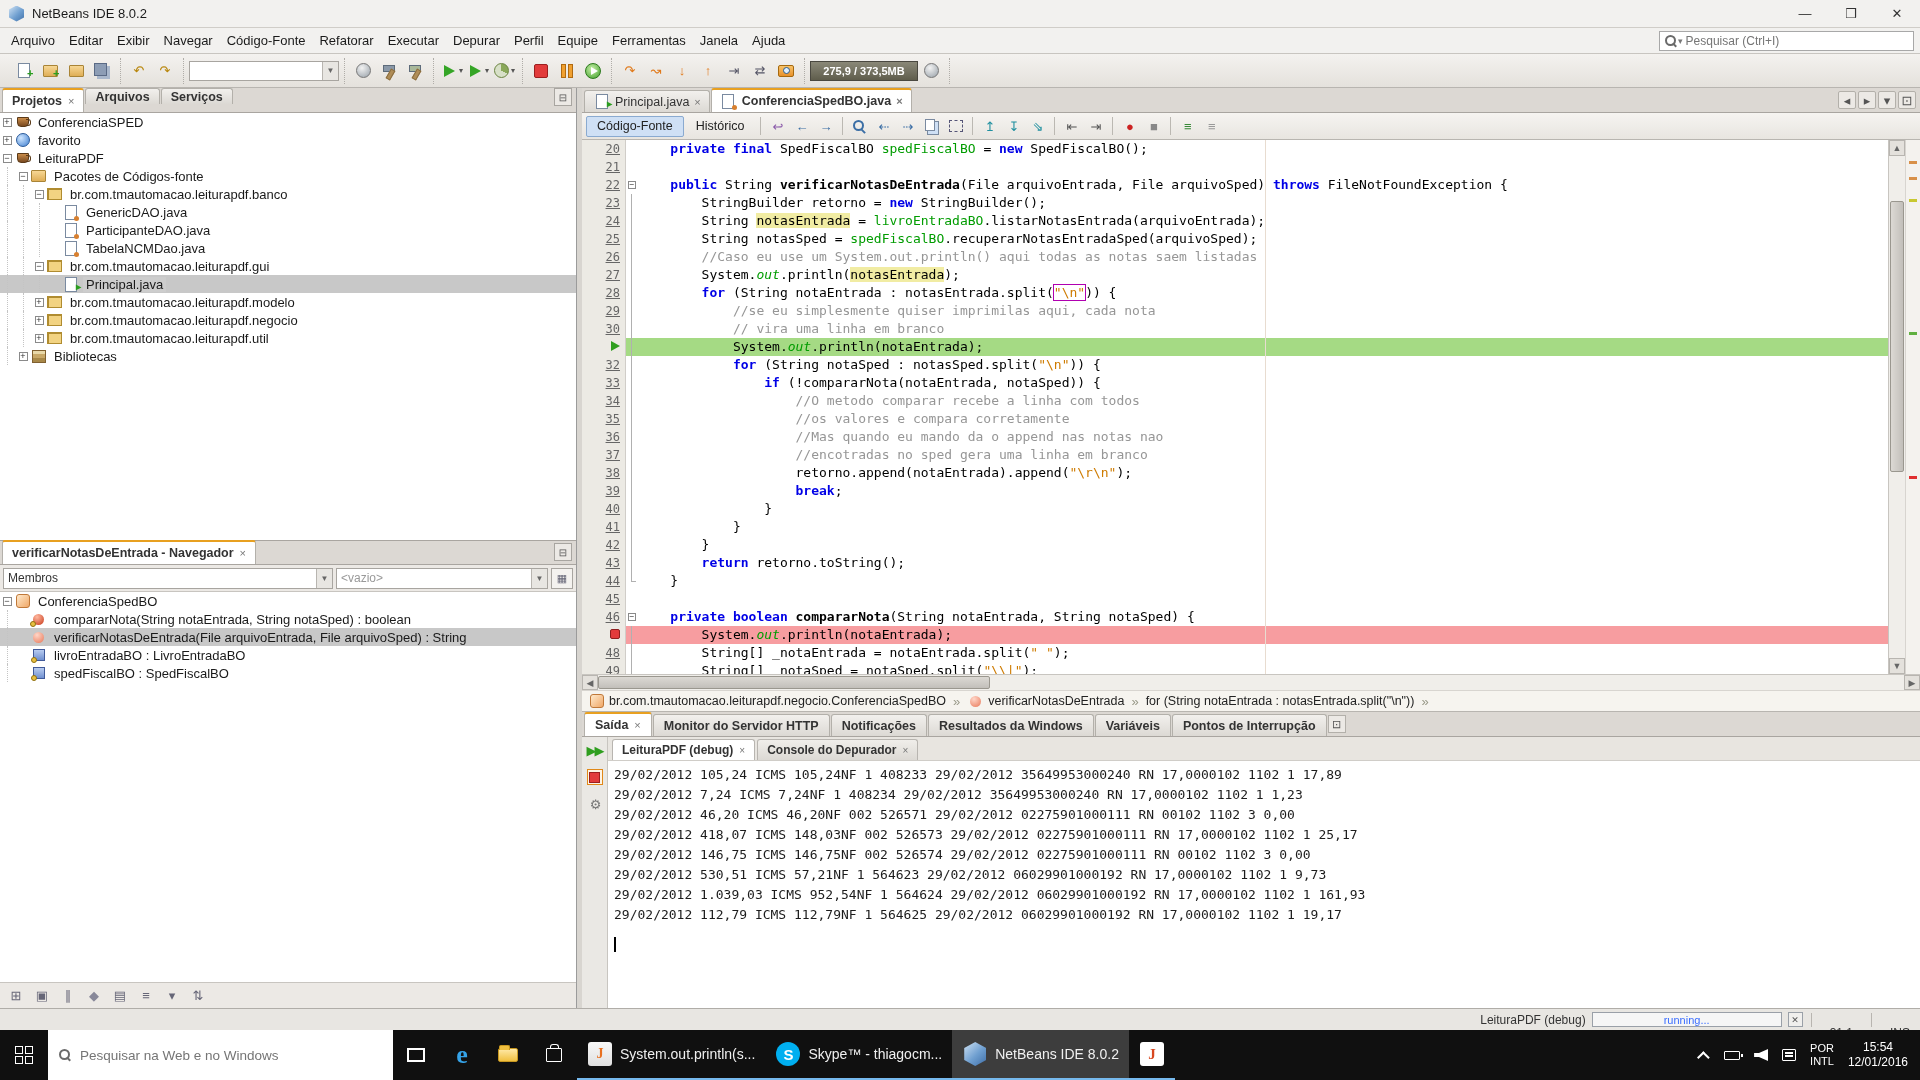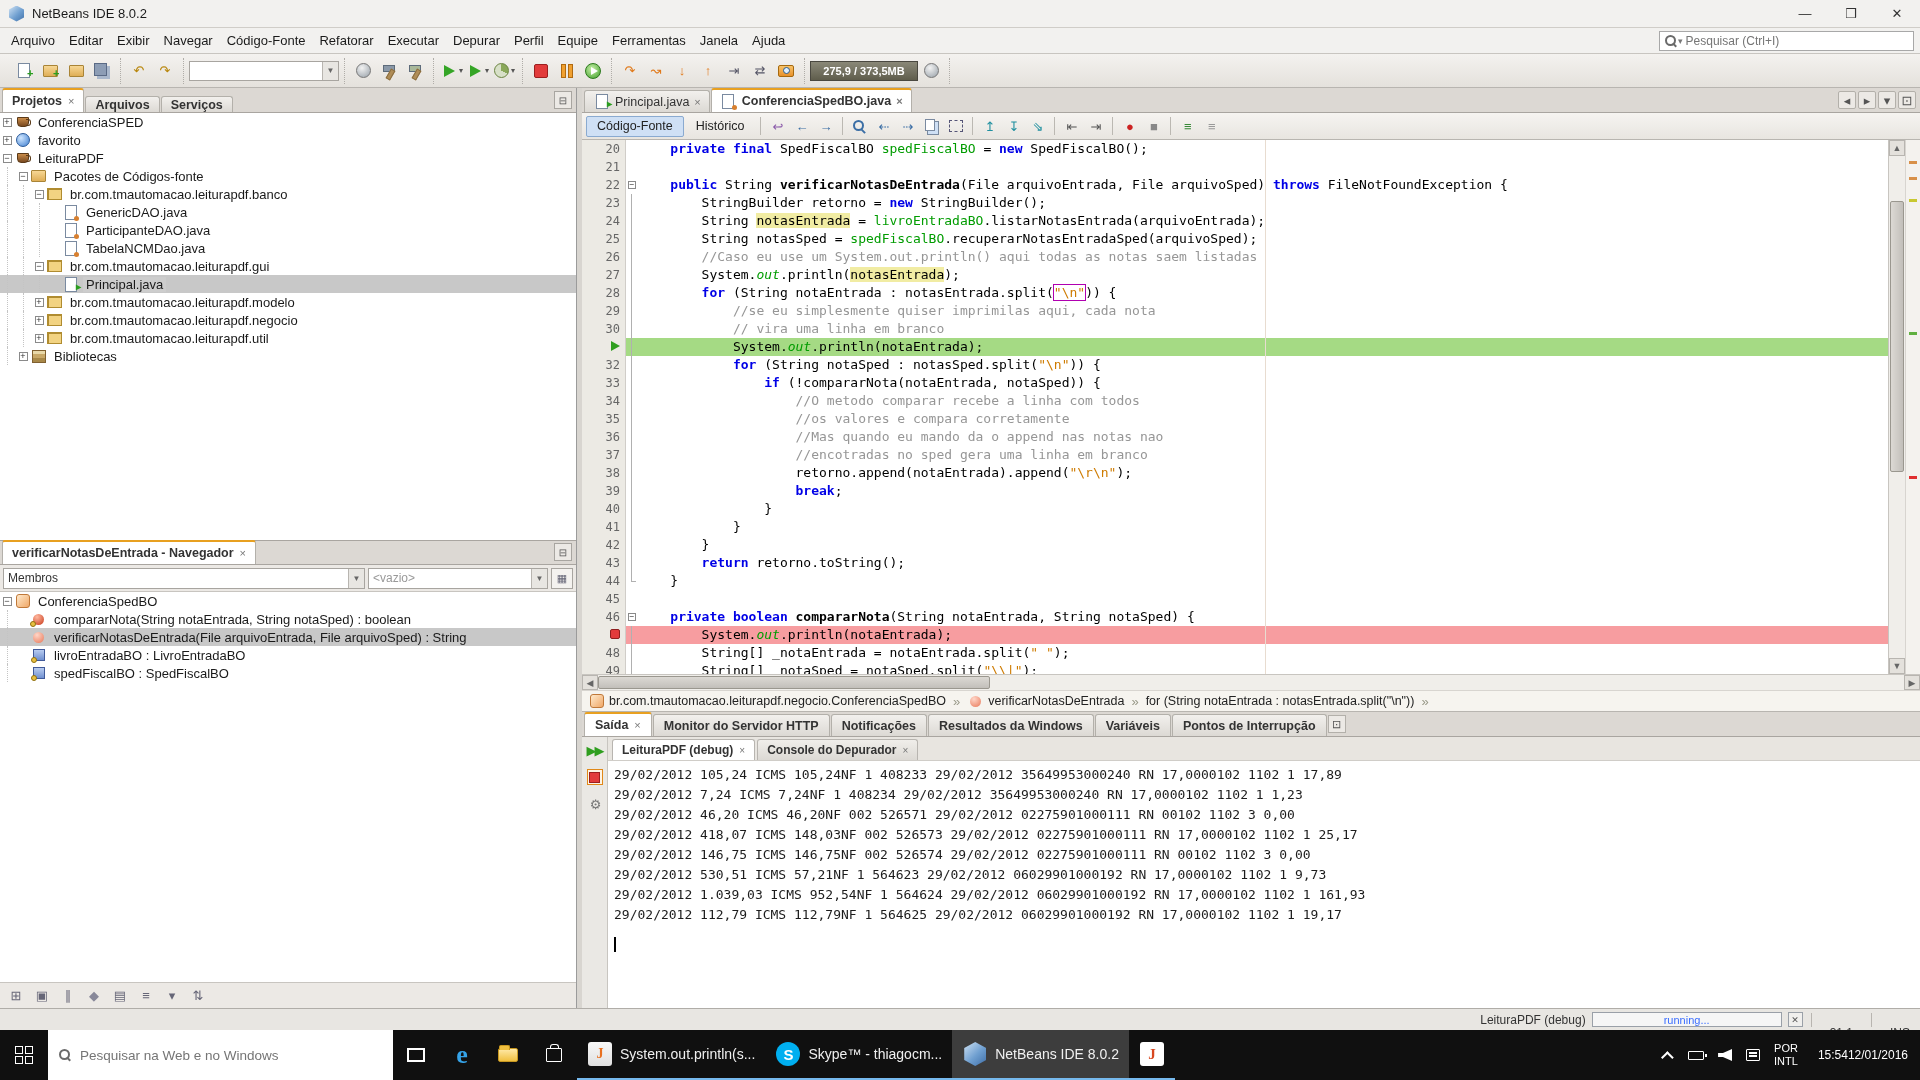--- a/index.html
+++ b/index.html
@@ -73,21 +73,21 @@
   .mi.fieldic::before { content:''; width:10px; height:10px; background:linear-gradient(#b8ccf0,#7090d0); border:1px solid #405a9a; }
   .mi.fieldic::after { content:''; position:absolute; width:4px; height:4px; background:#e8c040; border:1px solid #907010; border-radius:50%; left:1px; bottom:1px; }
 
   
   .main { flex:1; display:flex; min-height:0; }
   .left-col { width:577px; display:flex; flex-direction:column; border-right:1px solid #9b9b9b; background:#fff; }
   .vsplit { width:5px; background:#d8d5d0; }
   .right-col { flex:1; display:flex; flex-direction:column; min-width:0; }
 
   
-  .ptabs { height:25px; background:#dcd8d3; display:flex; align-items:flex-end; border-bottom:1px solid #a9a5a0; padding-left:2px; }
+  .ptabs { height:25px; background:#dcd8d3; display:flex; border-bottom:1px solid #a9a5a0; padding-left:2px; }
   .ptab { height:16px; display:flex; align-items:center; padding:0 9px; font-size:12.5px; font-weight:bold; color:#333; background:linear-gradient(#f2f0ed,#dcd9d4); border:1px solid #b3b0aa; border-bottom:none; margin-right:1px; border-radius:3px 3px 0 0; }
   .ptab.active { background:#fff; border-top:2px solid #e8a020; height:24px; }
   .ptab .tx { margin-left:6px; color:#777; font-weight:normal; font-size:11px; }
   .pspacer { flex:1; }
   .minbtn { width:18px; height:18px; margin:0 4px 3px 0; border:1px solid #a8a5a0; background:#ece9e5; display:flex; align-items:center; justify-content:center; font-size:10px; color:#555; }
 
   
   .tree { background:#fff; overflow:hidden; font-size:13px; }
   .trow { height:18px; display:flex; align-items:center; white-space:nowrap; }
   .trow .ind { width:16px; height:100%; position:relative; flex:none; }
@@ -96,21 +96,21 @@
   .exp { width:9px; height:9px; border:1px solid #8a8a8a; background:#fff; font-size:9px; line-height:7px; text-align:center; color:#333; }
   .trow .lbl { margin-left:4px; color:#1a1a1a; padding:0 3px; }
   .trow .lbl.sel { background:#cdcdcd; }
   .trow.rowsel { background:#c8c8c8; }
   .proj-tree { flex:1; }
   .nav-tree { height:390px; }
 
   .nav-title { height:25px; background:#dcd8d3; border-top:1px solid #a9a5a0; border-bottom:1px solid #a9a5a0; display:flex; align-items:flex-end; padding-left:2px; }
   .nav-filter { height:27px; background:#ece9e5; display:flex; align-items:center; padding:2px 3px; gap:3px; border-bottom:1px solid #c8c5c0; }
   .nav-filter .combo { flex:1; height:21px; }
-  .nav-filter .combo.small { width:180px; flex:none; }
+  .nav-filter .combo.small { width:212px; flex:none; }
   .gridbtn { width:22px; height:21px; border:1px solid #a8a5a0; background:#f4f2ef; display:flex; align-items:center; justify-content:center; font-size:11px; color:#667; }
   .nav-tools { height:26px; background:#ece9e5; border-top:1px solid #c8c5c0; display:flex; align-items:center; padding-left:4px; gap:2px; }
   .nav-tools .tbtn { width:24px; height:22px; }
 
   
   .etabs { height:25px; background:#dcd8d3; display:flex; align-items:flex-end; border-bottom:1px solid #a9a5a0; }
   .etabs-list { display:flex; align-items:flex-end; flex:1; padding-left:2px; }
   .etab { height:22px; display:flex; align-items:center; gap:5px; padding:0 8px; font-size:12.5px; color:#333; background:linear-gradient(#f2f0ed,#dcd9d4); border:1px solid #b3b0aa; border-bottom:none; margin-right:1px; border-radius:3px 3px 0 0; }
   .etab.active { background:#fff; border-top:2px solid #e8a020; height:24px; font-weight:bold; }
   .etab .tx { color:#777; font-size:11px; }
@@ -120,21 +120,21 @@
   .etoolbar { height:27px; background:linear-gradient(#f6f4f1,#e8e5e0); border-bottom:1px solid #b8b5b0; display:flex; align-items:center; padding:0 4px; gap:1px; }
   .viewbtn { height:21px; padding:0 10px; font-size:12.5px; display:flex; align-items:center; border:1px solid transparent; color:#222; }
   .viewbtn.active { background:#cfe0f5; border:1px solid #8aaad0; border-radius:2px; }
   .etoolbar .sep { width:1px; height:18px; background:#bbb8b2; margin:0 4px; }
   .etoolbar .tbtn { width:23px; height:23px; }
 
   .ed-body { height:534px; display:flex; background:#fff; position:relative; min-width:0; }
   .code-wrap { flex:1; overflow:hidden; position:relative; font-family:"DejaVu Sans Mono","Liberation Mono",monospace; font-size:13px; }
   .marginline { position:absolute; top:0; bottom:0; left:calc(57px + 80ch); width:1px; background:#e8dcd0; }
   .code-row { height:18px; display:flex; }
-  .gut { width:44px; background:#eceae4; border-right:1px solid #d0cdc8; color:#666; text-align:right; padding-right:5px; font-size:12px; line-height:18px; flex:none; }
+  .gut { width:44px; background:#eceae4; border-right:1px solid #d0cdc8; color:#666; text-align:right; padding-right:5px; font-size:12px; line-height:18px; flex:none;text-decoration:underline; }
   .band { flex:1; display:flex; min-width:0; }
   .band.cur { background:#a5da84; }
   .band.bp { background:#f79da0; }
   .fold { width:13px; position:relative; flex:none; }
   .fold .fbox { position:absolute; left:2px; top:5px; width:8px; height:8px; border:1px solid #8a8a8a; background:#fff; font-size:8px; line-height:6px; text-align:center; color:#444; }
   .fold .fline { position:absolute; left:5px; top:0; bottom:0; border-left:1px solid #b0b0b0; }
   .fold .fend { position:absolute; left:5px; top:0; height:10px; width:5px; border-left:1px solid #b0b0b0; border-bottom:1px solid #b0b0b0; }
   .cline { white-space:pre; line-height:18px; color:#000; }
   .tk-kw { color:#0000e6; font-weight:bold; }
   .tk-pl { color:#000; }
@@ -215,21 +215,21 @@
   .ic-javacon { width:24px; height:24px; background:linear-gradient(#f8f8f8,#e0e0e0); border-radius:3px; display:flex; align-items:center; justify-content:center; color:#e87020; font-size:14px; font-weight:bold; font-family:"Liberation Serif",serif; }
   .tk-fill { flex:1; }
   .tray { display:flex; align-items:center; gap:14px; padding-right:12px; }
   .chev { width:9px; height:9px; border-top:2px solid #fff; border-left:2px solid #fff; transform:rotate(45deg) translateY(3px); }
   .batt { width:16px; height:9px; border:1.5px solid #fff; border-radius:1px; position:relative; }
   .batt::after { content:''; position:absolute; right:-4px; top:2px; width:2px; height:3px; background:#fff; }
   .vol { width:14px; height:12px; background:#fff; clip-path:polygon(0 33%,35% 33%,100% 0,100% 100%,35% 67%,0 67%); }
   .acenter { width:14px; height:12px; border:1.5px solid #fff; border-radius:1px; position:relative; }
   .acenter::before { content:''; position:absolute; left:2px; right:2px; top:2px; height:1.5px; background:#fff; box-shadow:0 3px 0 #fff; }
   .lang { display:flex; flex-direction:column; align-items:center; font-size:11px; line-height:13px; }
-  .clock { display:flex; align-items:center; font-size:12px; line-height:15px;margin-left:6px; }
+  .clock { display:flex; flex-direction:column; align-items:center; font-size:12px; line-height:15px; }
 </style>
 </head>
 <body>
 
 <div class="screen">
 
   <div class="titlebar">
     <span class="mi">
         <span class="ic-nb" style="width:15px;height:16px;"></span>
       </span>

